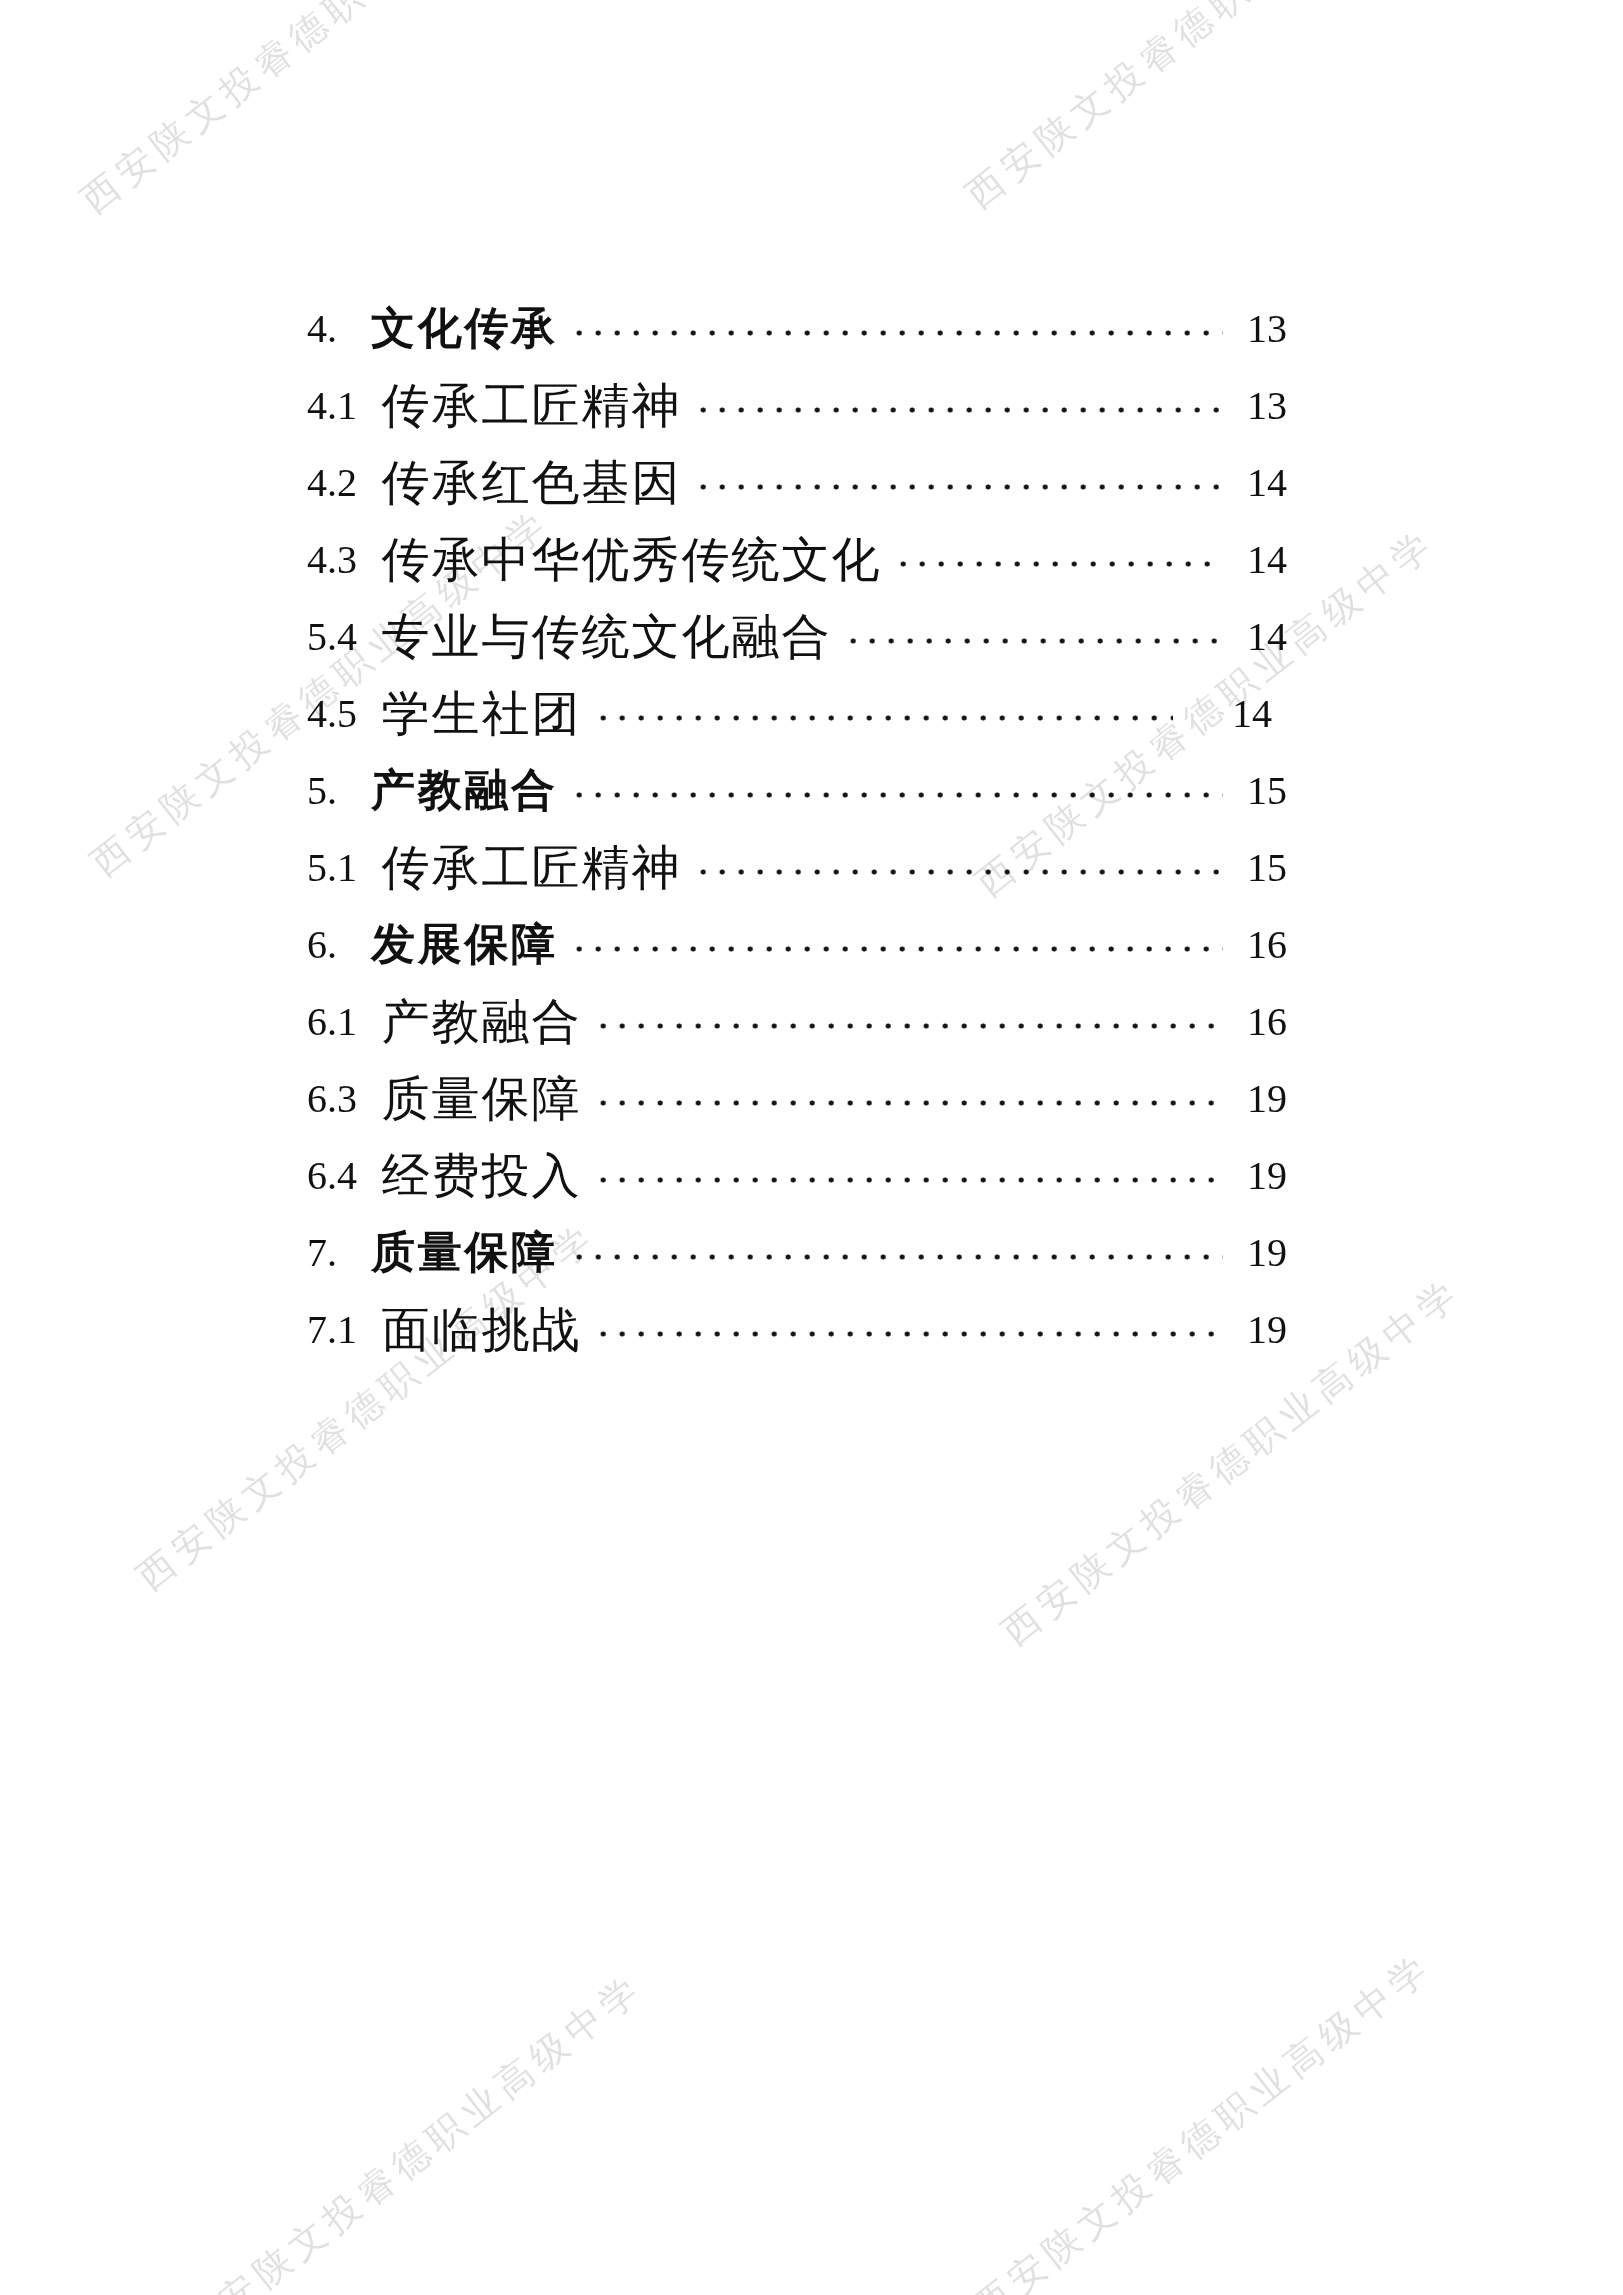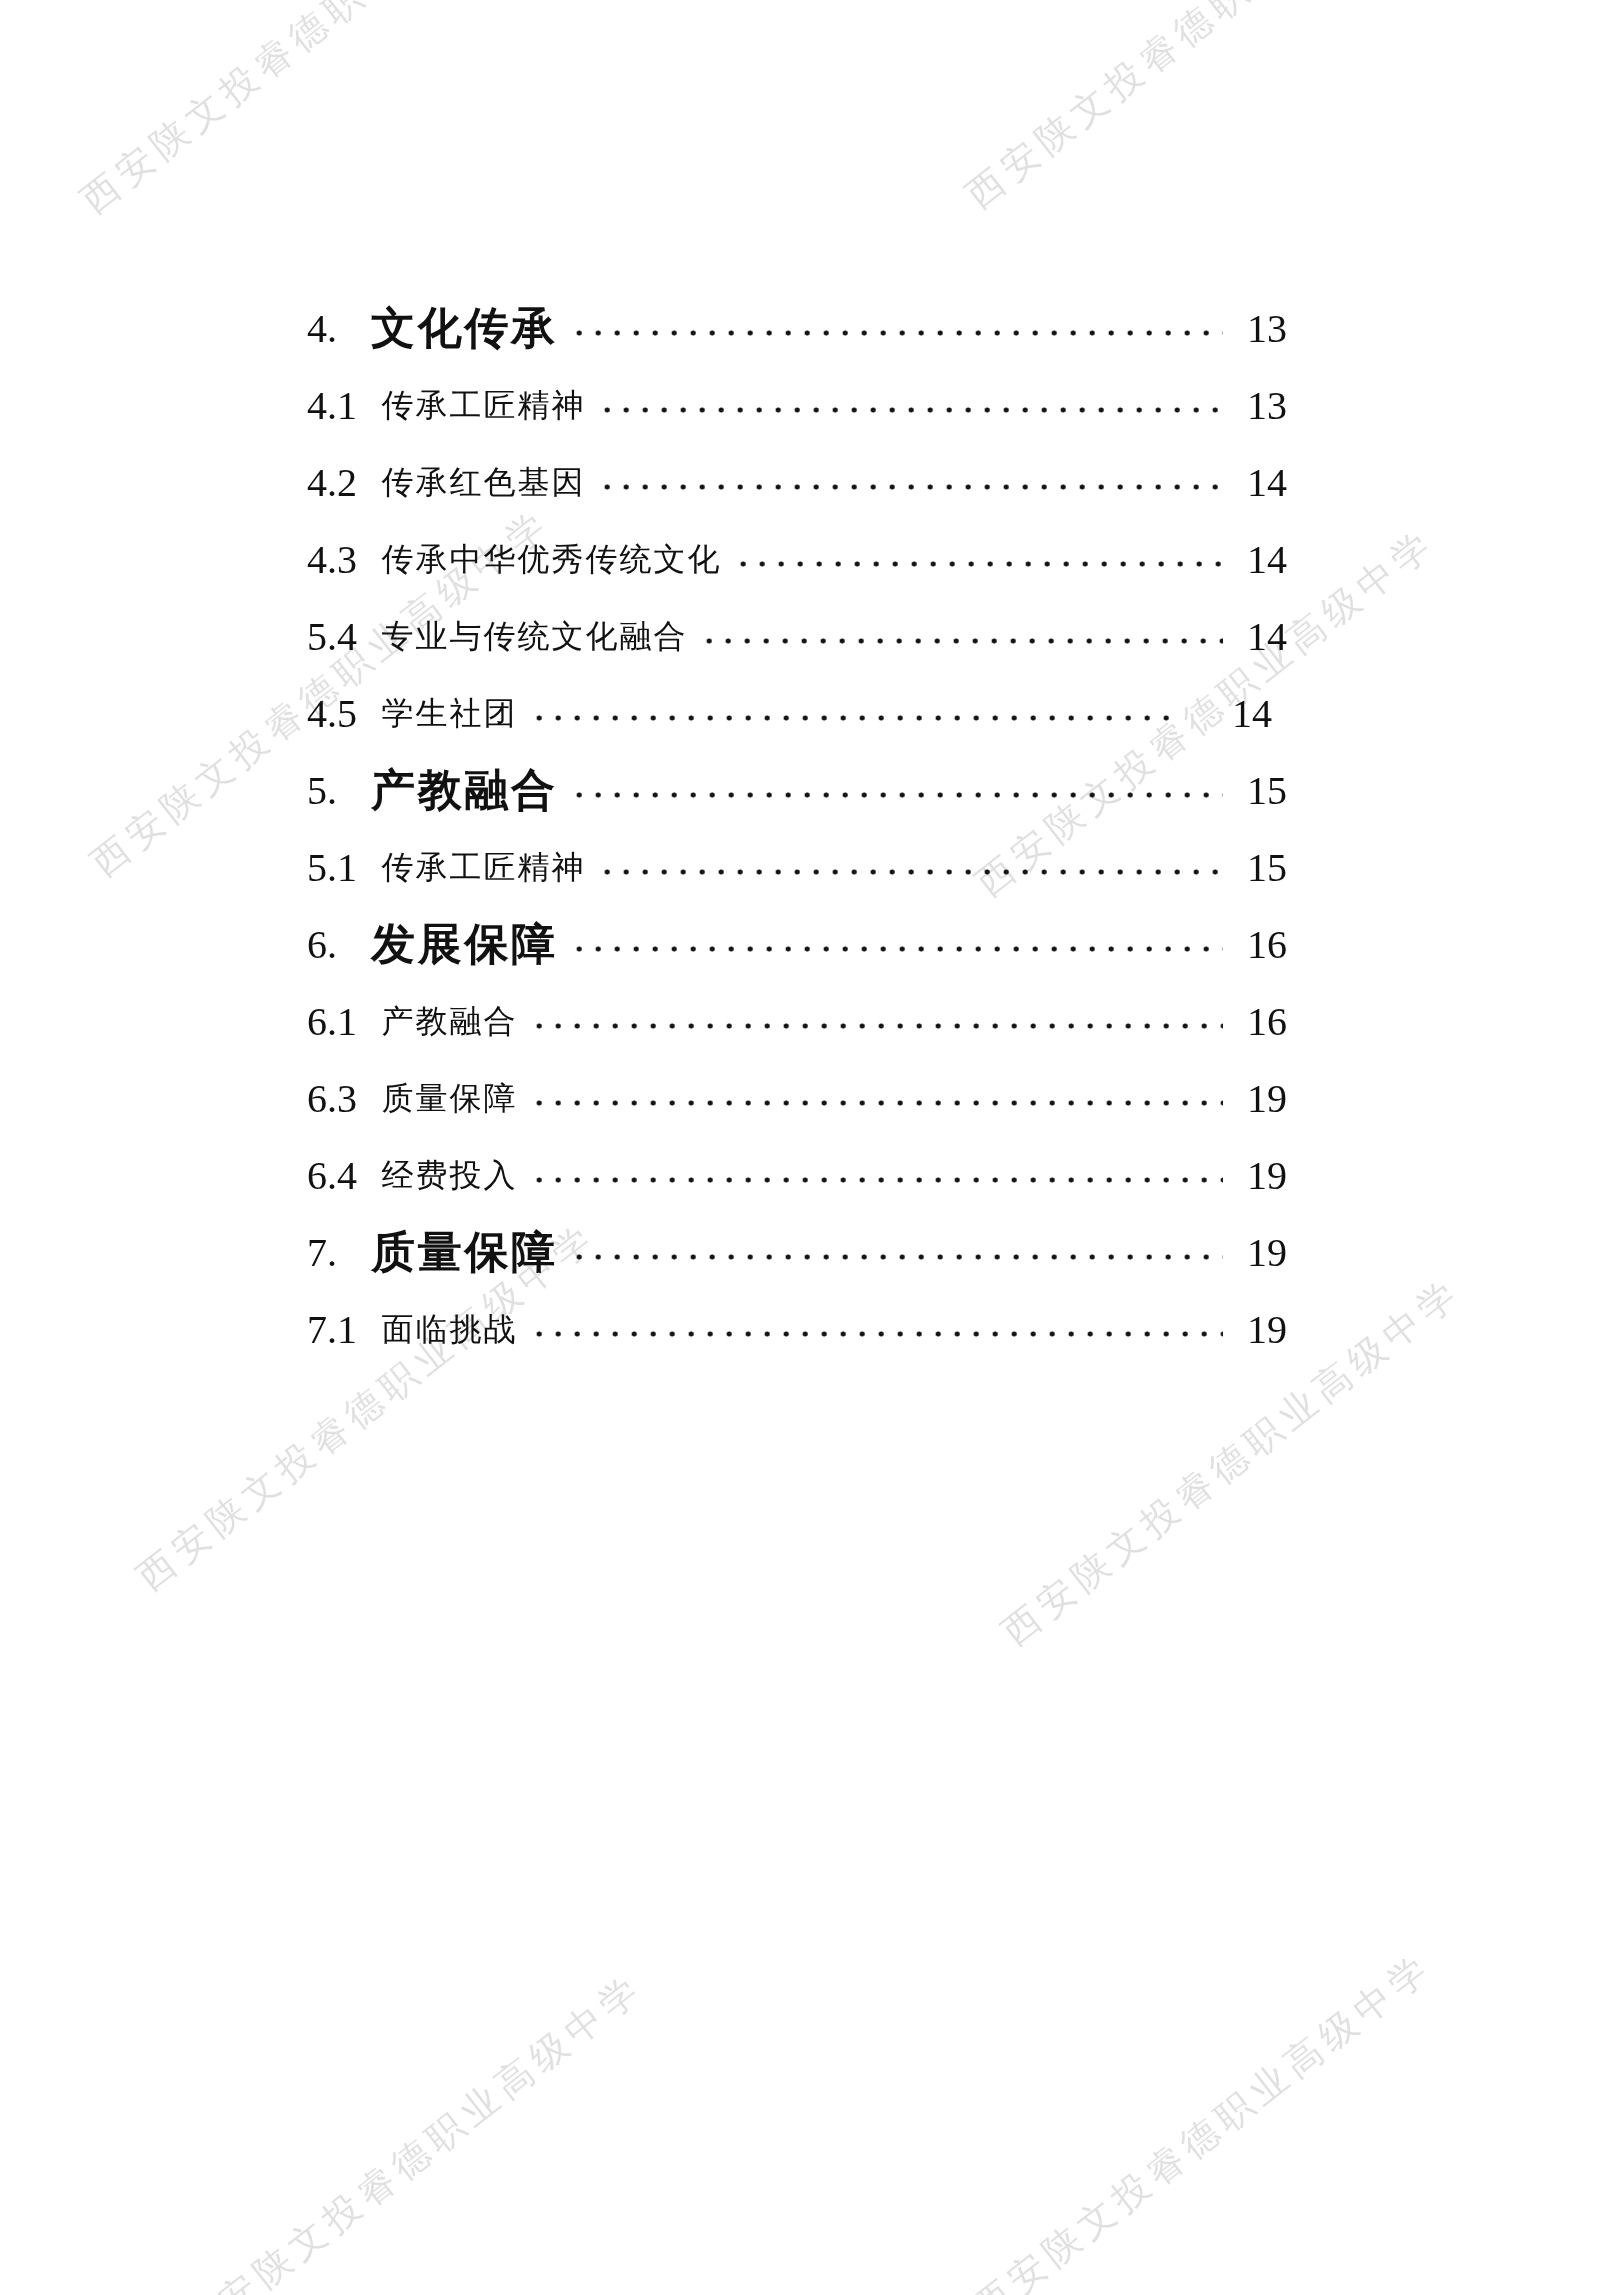--- a/index.html
+++ b/index.html
@@ -37,21 +37,21 @@
   }
   .row {
     display: flex;
     align-items: center;
     height: 77px;
   }
   .num  { font-size: 40px; flex: 0 0 auto; }
   .lvl1 .num { margin-right: 34px; }
   .lvl2 .num { margin-right: 24.5px; }
   .title {
-    font-size: 32px;
+    font-size: 48px;
     letter-spacing: 2px;
     flex: 0 0 auto;
   }
   .lvl1 .title {
     font-family: "Liberation Sans", "DejaVu Sans", sans-serif;
     font-weight: 700;
     font-size: 44px;
     letter-spacing: 2.7px;
   }
   .leader {

